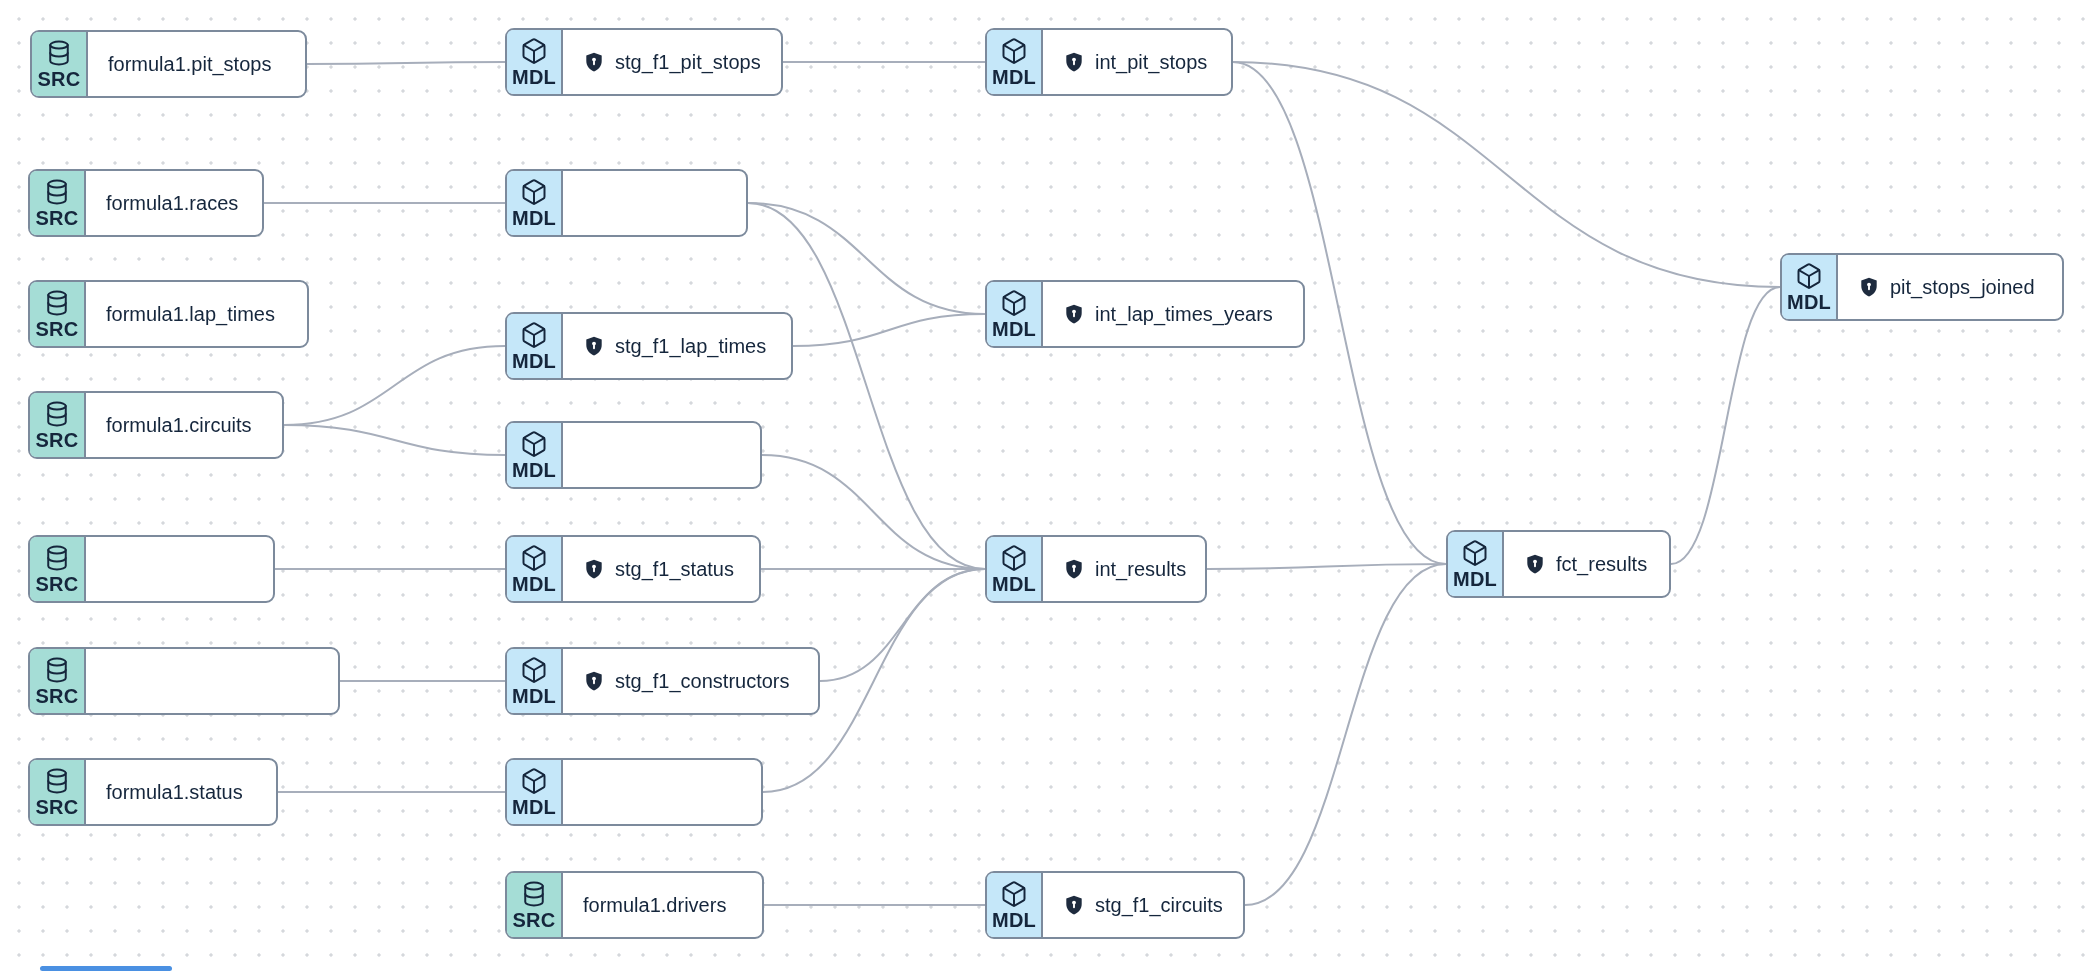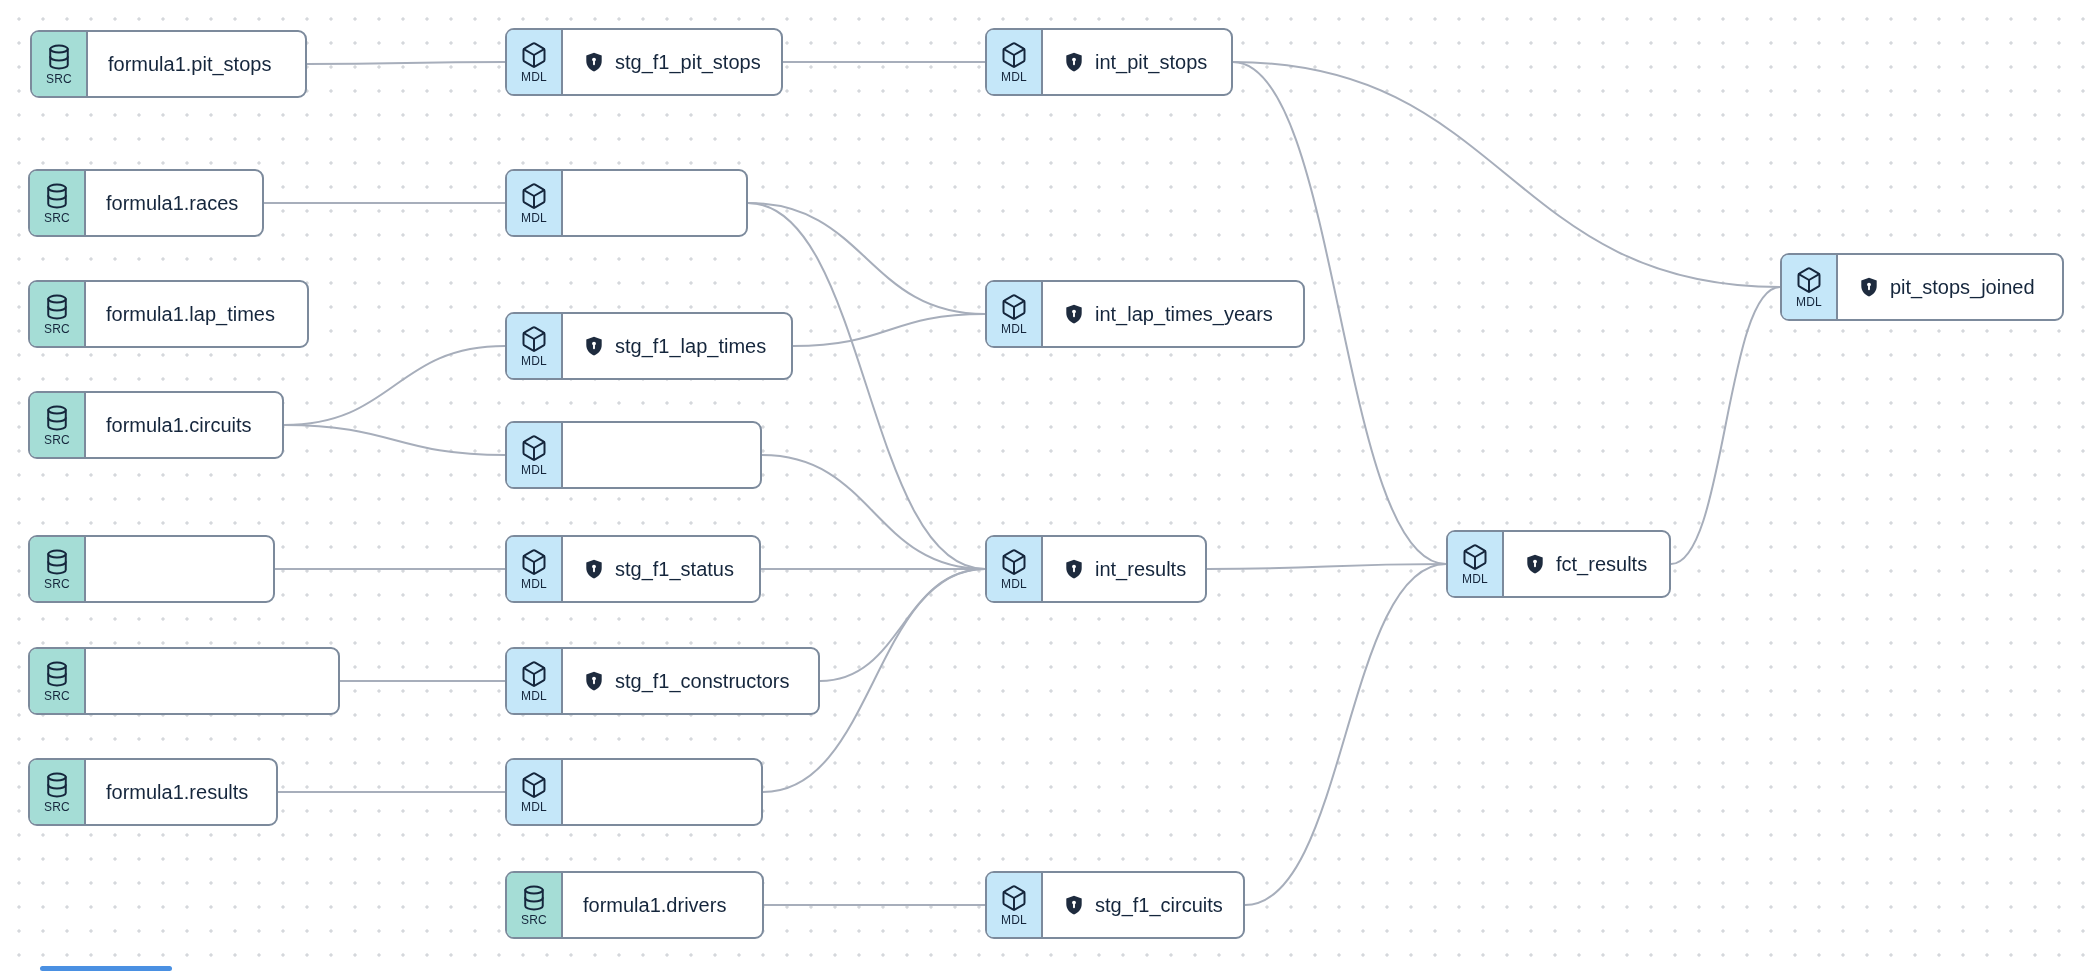--- a/index.html
+++ b/index.html
@@ -32,21 +32,21 @@
   }
   .badge{
     width:56px;flex:0 0 56px;display:flex;flex-direction:column;
     align-items:center;justify-content:center;gap:2px;
     border-right:2px solid var(--node-border);
     border-radius:6px 0 0 6px;
   }
   .node.source .badge{background:var(--src-bg);}
   .node.model .badge{background:var(--mdl-bg);}
   .badge svg{width:28px;height:28px;stroke:var(--text);stroke-width:1.7;fill:none;stroke-linecap:round;stroke-linejoin:round;}
-  .badge-label{font-size:12px;font-weight:400;color:var(--text);line-height:1;letter-spacing:.2px;}
+  .badge-label{font-size:20px;font-weight:700;color:var(--text);line-height:1;letter-spacing:.2px;}
   .body{flex:1;display:flex;align-items:center;gap:10px;padding:0 16px 0 20px;overflow:hidden;}
   .shield{width:22px;height:22px;flex:0 0 22px;}
   .label{font-size:20px;font-weight:500;color:var(--text);white-space:nowrap;}
   .hscroll-thumb{
     position:absolute;left:40px;bottom:1px;width:132px;height:5px;
     border-radius:3px;background:var(--scrollbar);
   }
 </style>
 </head>
 <body>
@@ -315,21 +315,21 @@
       <div class="node source" style="left: 28px; top: 758px; width: 250px; height: 68px;">
         <div class="badge">
           <svg viewBox="0 0 24 24">
             <ellipse cx="12" cy="5.2" rx="7.5" ry="3"></ellipse>
             <path d="M4.5 5.2 v13.6 c0 1.66 3.36 3 7.5 3 s7.5-1.34 7.5-3 V5.2"></path>
             <path d="M4.5 12 c0 1.66 3.36 3 7.5 3 s7.5-1.34 7.5-3"></path>
           </svg>
           <span class="badge-label">SRC</span>
         </div>
         <div class="body">
-          <span class="label">formula1.results</span>
+          <span class="label">formula1.status</span>
         </div>
       </div>
       <div class="node model" style="left: 505px; top: 758px; width: 258px; height: 68px;">
         <div class="badge">
           <svg viewBox="0 0 24 24">
             <path d="M21 16V8a2 2 0 0 0-1-1.73l-7-4a2 2 0 0 0-2 0l-7 4A2 2 0 0 0 3 8v8a2 2 0 0 0 1 1.73l7 4a2 2 0 0 0 2 0l7-4A2 2 0 0 0 21 16z"></path>
             <polyline points="3.27 6.96 12 12.01 20.73 6.96"></polyline>
             <line x1="12" y1="22.08" x2="12" y2="12"></line>
           </svg>
           <span class="badge-label">MDL</span>

